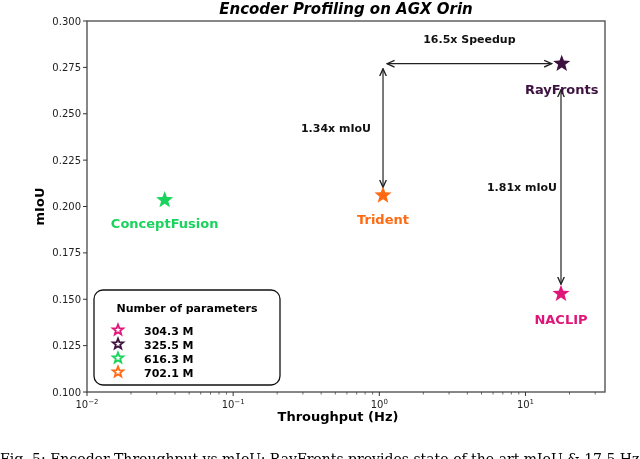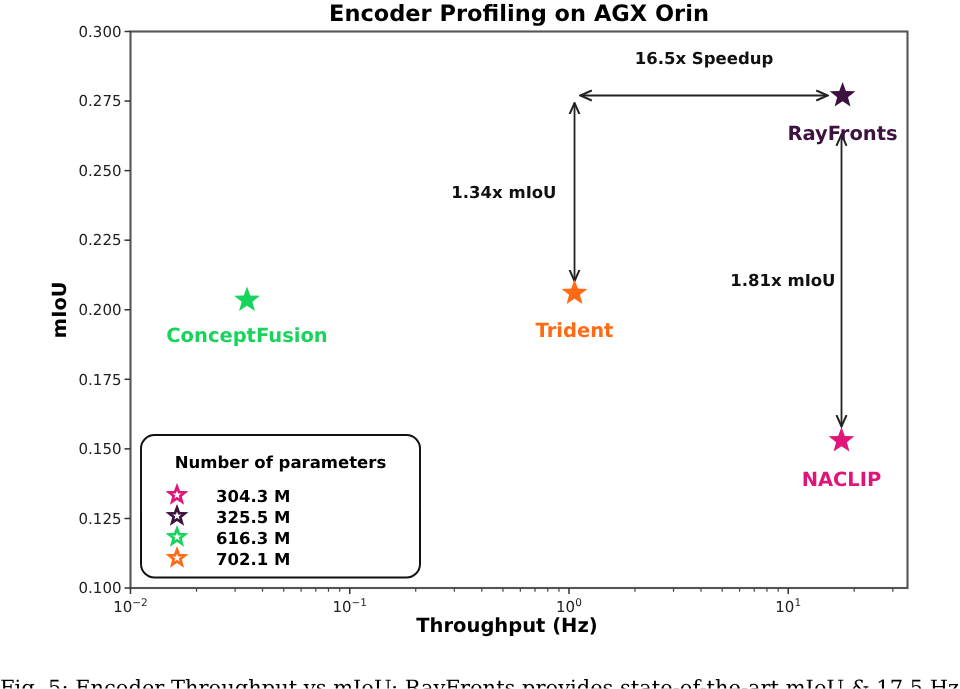--- a/index.html
+++ b/index.html
@@ -1,20 +1,20 @@
 <!DOCTYPE html>
 <html><head>
   <meta charset="utf-8">
   <style>
     html, body { margin: 0; padding: 0; background: #ffffff; }
     body { width: 640px; height: 459px; position: relative; overflow: hidden;
            font-family: "DejaVu Sans", sans-serif; color: #000; }
     #fig { position: absolute; left: 0; top: 0; width: 640px; height: 459px; }
     .title { position: absolute; left: 87px; width: 518px; top: 0px; text-align: center;
-             font-weight: bold; font-size: 15px; line-height: 18px; }
+             font-weight: bold; font-size: 15px; line-height: 18px; font-style: italic; }
     .caption { position: absolute; left: 0; top: 449px; width: 640px; height: 10px;
                overflow: hidden; font-family: "DejaVu Serif", serif; font-size: 14px;
                line-height: 20px; white-space: nowrap; color: #000; }
   </style>
 </head>
 <body>
 
 <div class="title">Encoder Profiling on AGX Orin</div>
 
 <svg id="fig" xmlns="http://www.w3.org/2000/svg" width="640" height="459" viewBox="0 0 640 459">

